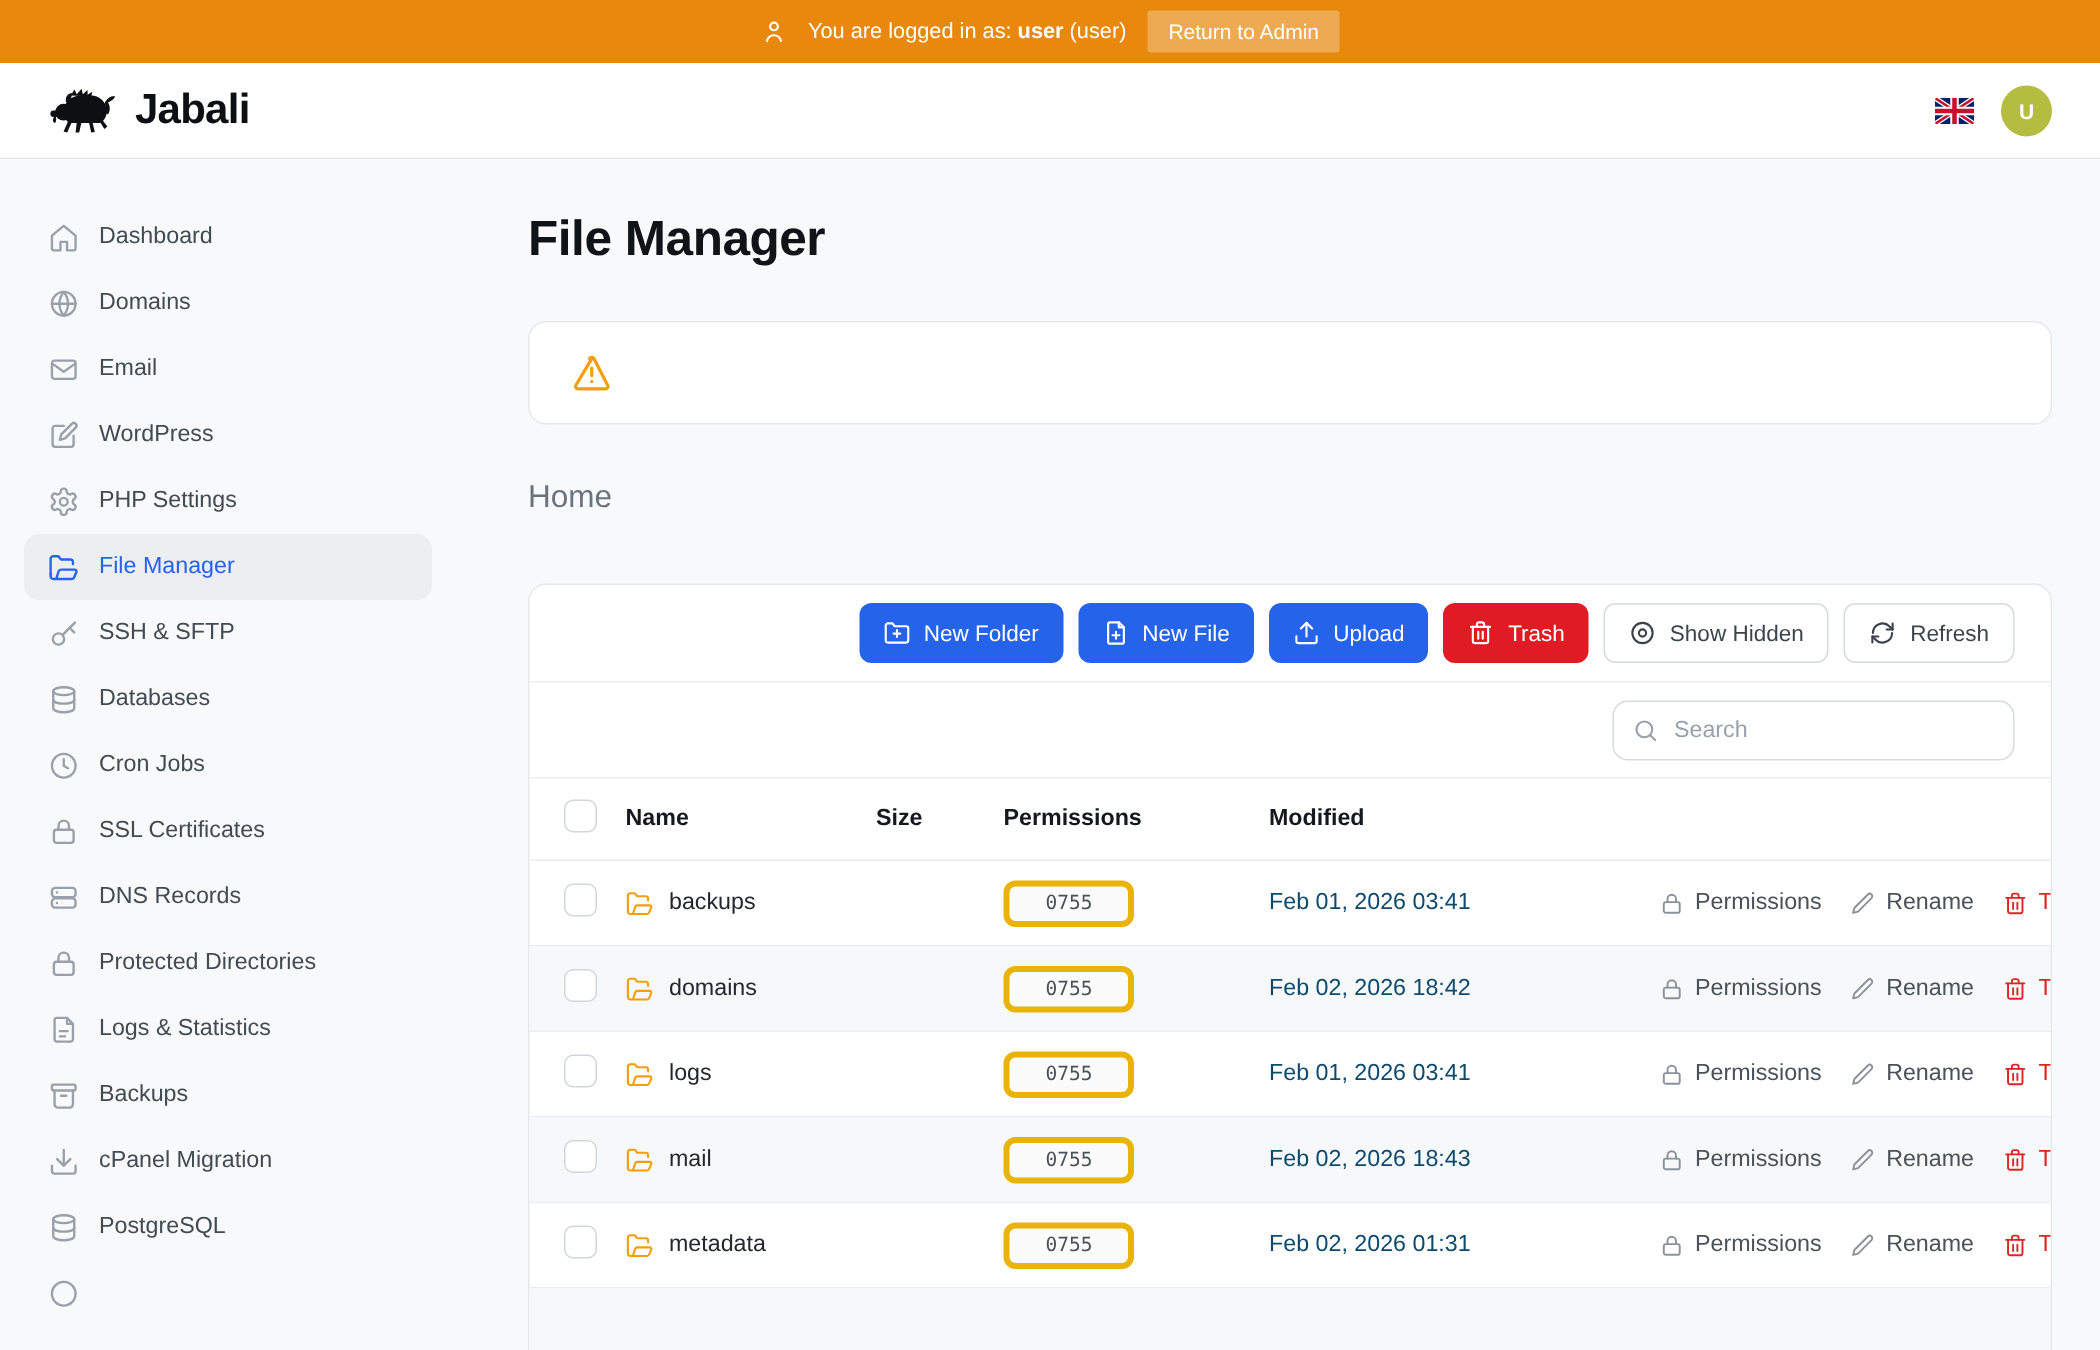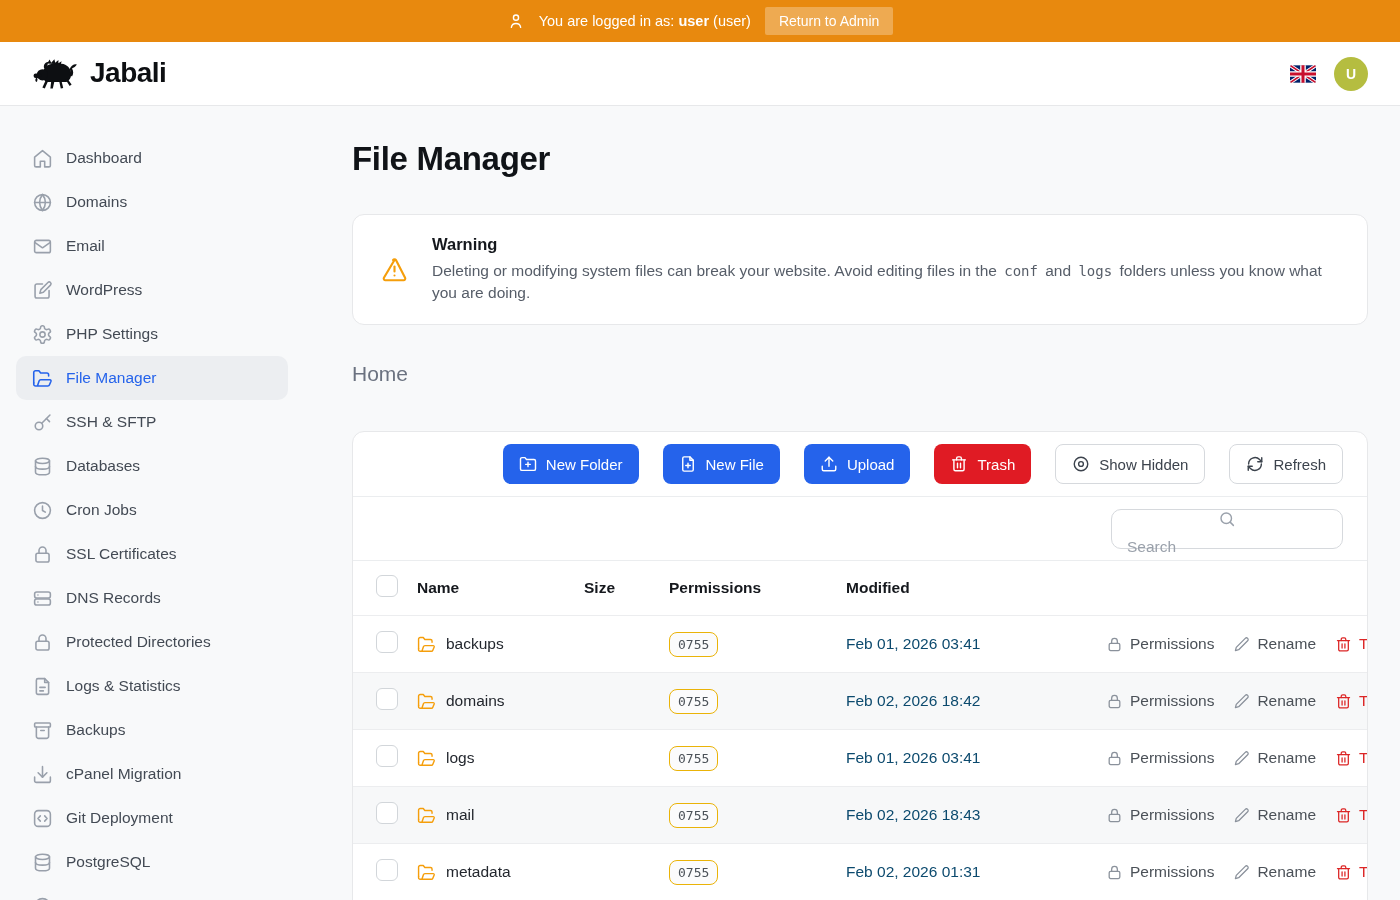--- a/index.html
+++ b/index.html
@@ -39,45 +39,45 @@
   .warning-card .icon { color:#f59e0b; flex-shrink:0; }
   .warning-card .icon svg { width:27px; height:27px; display:block; }
   .warning-title { font-size:16.5px; font-weight:700; color:#15181d; margin-bottom:6px; }
   .warning-text { font-size:15.5px; color:#565d68; line-height:1.42; }
   .warning-text code { font-family:"DejaVu Sans Mono", monospace; font-size:14px; padding:0 3px; }
 
   .breadcrumb { margin-top:37px; color:#6b7280; font-size:21px; }
 
   
   .card { margin-top:45px; background:#fff; border:1px solid #e7e8ea; border-radius:12px; overflow:hidden; }
-  .toolbar { display:flex; justify-content:flex-end; align-items:center; gap:24px; height:65px; padding:0 24px; border-bottom:1px solid #ebedef; }
+  .toolbar { display:flex; justify-content:flex-end; align-items:center; gap:10px; height:65px; padding:0 24px; border-bottom:1px solid #ebedef; }
   .btn { display:inline-flex; align-items:center; gap:9px; height:40px; padding:0 16px; border-radius:8px; font-size:15px; font-family:inherit; cursor:pointer; border:none; }
   .btn .icon svg { width:18px; height:18px; display:block; }
   .btn-primary { background:#2563eb; color:#fff; }
   .btn-danger { background:#e01b24; color:#fff; }
   .btn-secondary { background:#fff; color:#3c434d; border:1px solid #d6d9dd; }
 
   .search-row { display:flex; justify-content:flex-end; align-items:center; height:64px; padding:0 24px; border-bottom:1px solid #ebedef; }
-  .search-box { display:flex; align-items:center; gap:10px; width:232px; height:40px; border:1px solid #d6d9dd; border-radius:10px; padding:0 12px; color:#9aa1ab;flex-direction:column; }
+  .search-box { display:flex; align-items:center; gap:10px; width:268px; height:40px; border:1px solid #d6d9dd; border-radius:10px; padding:0 12px; color:#9aa1ab; }
   .search-box .icon svg { width:18px; height:18px; display:block; }
   .search-box input { border:none; outline:none; flex:1; min-width:0; font-size:15.5px; font-family:inherit; color:#30353c; background:transparent; }
   .search-box input::placeholder { color:#9aa1ab; }
 
   
   .thead, .trow { display:grid; grid-template-columns:64px 167px 85px 177px 260px 1fr; align-items:center; }
   .thead { height:55px; border-bottom:1px solid #ecedef; font-weight:700; font-size:15.5px; color:#15181d; }
   .trow { height:57px; border-bottom:1px solid #ecedef; font-size:15.5px; }
   .trow:nth-child(even) { background:#f7f8f9; }
   .checkbox { width:22px; height:22px; border:1.5px solid #d2d6da; border-radius:6px; background:#fff; margin-left:23px; display:inline-block; cursor:pointer; }
   .name-cell { display:flex; align-items:center; gap:10px; color:#23272e; }
   .name-cell .icon { color:#f59e0b; }
   .name-cell .icon svg { width:19px; height:19px; display:block; }
   .fname { cursor:pointer; }
   .size-cell { color:#4b5158; }
-  .badge { display:inline-block; border:1px solid #eab308; background:#fbfbfc; border-radius:8px; padding:4px 8px; font-family:"DejaVu Sans Mono", monospace; font-size:13px; color:#4b5158; }
+  .badge { display:inline-block; border:4px solid #eab308; background:#fbfbfc; border-radius:8px; padding:4px 24px; font-family:"DejaVu Sans Mono", monospace; font-size:13px; color:#4b5158; }
   .date-cell { color:#0c4a6e; }
   .actions { display:flex; justify-content:flex-end; align-items:center; gap:19px; padding-right:24px; }
   .action { display:inline-flex; align-items:center; gap:7px; color:#4b5158; cursor:pointer; }
   .action .icon { color:#8a919b; }
   .action .icon svg { width:17px; height:17px; display:block; }
   .action.danger { color:#dc2626; }
   .action.danger .icon { color:#dc2626; }
 </style>
 </head>
 <body>
@@ -273,29 +273,20 @@
               <path d="M21 15v4a2 2 0 0 1-2 2H5a2 2 0 0 1-2-2v-4"></path>
               <path d="m7 10 5 5 5-5"></path>
               <path d="M12 15V3"></path>
             </svg>
           </span>
           <span>cPanel Migration</span>
         </div>
         <div class="side-item">
           <span class="icon">
             <svg viewBox="0 0 24 24" fill="none" stroke="currentColor" stroke-width="1.8" stroke-linecap="round" stroke-linejoin="round">
-              <rect x="3" y="3" width="18" height="18" rx="4"></rect>
-              <path d="m9.5 9-2.7 3 2.7 3M14.5 9l2.7 3-2.7 3"></path>
-            </svg>
-          </span>
-          <span>Git Deployment</span>
-        </div>
-        <div class="side-item">
-          <span class="icon">
-            <svg viewBox="0 0 24 24" fill="none" stroke="currentColor" stroke-width="1.8" stroke-linecap="round" stroke-linejoin="round">
               <ellipse cx="12" cy="5.5" rx="8" ry="3"></ellipse>
               <path d="M4 5.5v13c0 1.7 3.6 3 8 3s8-1.3 8-3v-13"></path>
               <path d="M4 12c0 1.7 3.6 3 8 3s8-1.3 8-3"></path>
             </svg>
           </span>
           <span>PostgreSQL</span>
         </div>
         <div class="side-item">
           <span class="icon">
             <svg viewBox="0 0 24 24" fill="none" stroke="currentColor" stroke-width="1.8" stroke-linecap="round" stroke-linejoin="round">
@@ -310,30 +301,20 @@
       <h1>File Manager</h1>
 
       <div class="warning-card">
         <span class="icon">
           <svg viewBox="0 0 24 24" fill="none" stroke="currentColor" stroke-width="1.9" stroke-linecap="round" stroke-linejoin="round">
               <path d="M12 3.6 2.6 19.4a1.5 1.5 0 0 0 1.3 2.2h16.2a1.5 1.5 0 0 0 1.3-2.2L13.3 3.6a1.5 1.5 0 0 0-2.6 0Z"></path>
               <path d="M12 9.3v4.4"></path>
               <path d="M12 17.3h.01"></path>
             </svg>
         </span>
-        <div>
-          <div class="warning-title">Warning</div>
-          <div class="warning-text">
-            <span>Deleting or modifying system files can break your website. Avoid editing files in the</span>
-            <code>conf</code>
-            <span>and</span>
-            <code>logs</code>
-            <span>folders unless you know what you are doing.</span>
-          </div>
-        </div>
       </div>
 
       <div class="breadcrumb">
         <span>Home</span>
       </div>
 
       <div class="card">
 
         <div class="toolbar">
           <button class="btn btn-primary">

